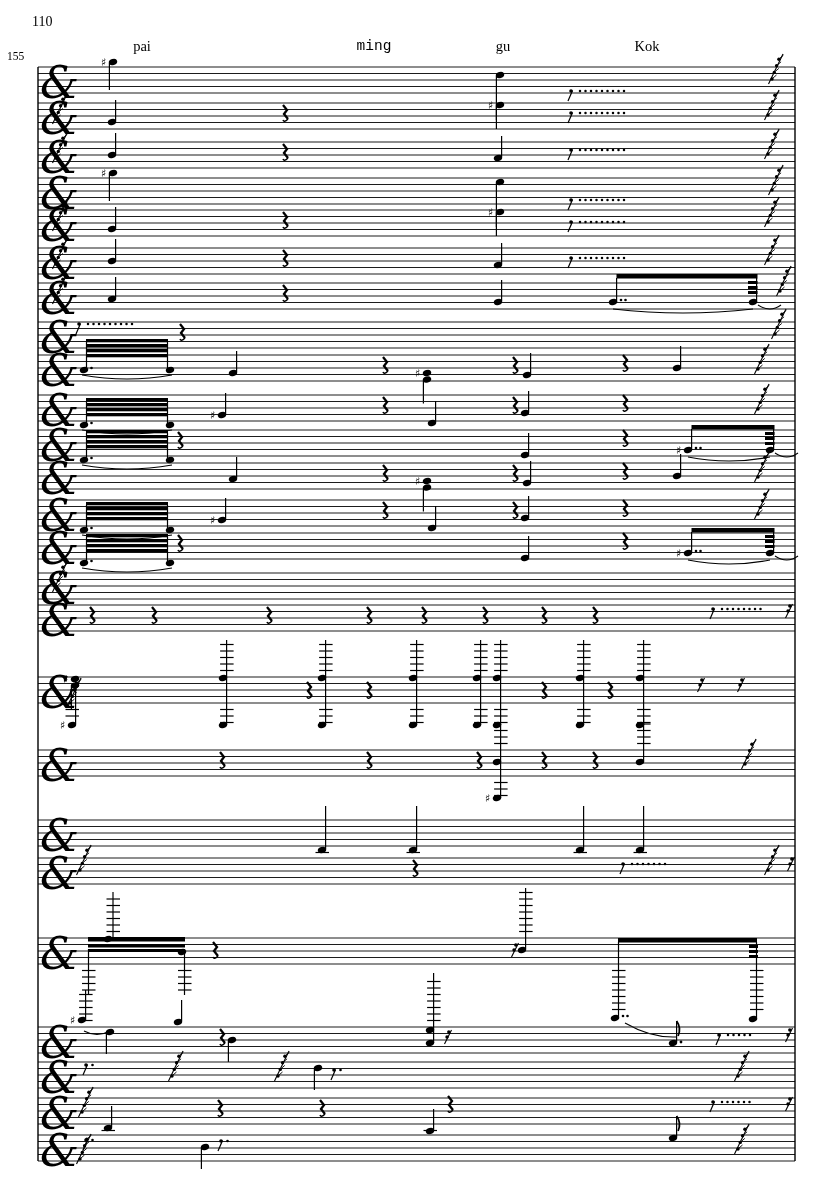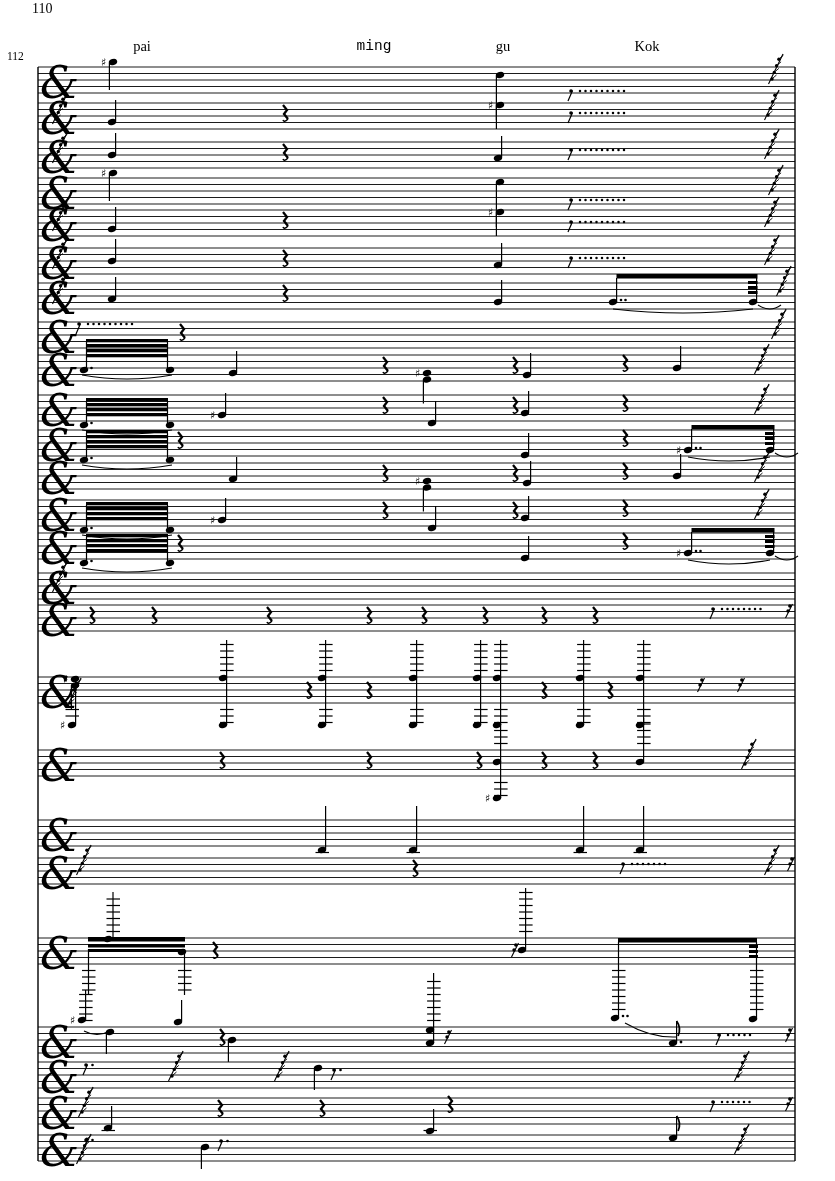--- a/index.html
+++ b/index.html
@@ -1,29 +1,29 @@
 <!DOCTYPE html>
 <html><head>
 <meta charset="utf-8">
 <style>
   html,body{margin:0;padding:0;background:#fff;}
   .page{position:relative;width:835px;height:1181px;background:#fff;overflow:hidden;
         font-family:"Liberation Serif","DejaVu Serif",serif;color:#000;}
-  .pagenum{position:absolute;left:32px;top:1px;font-size:14px;}
+  .pagenum{position:absolute;left:32px;top:14px;font-size:14px;}
   .measurenum{position:absolute;left:7px;top:50px;font-size:11.5px;}
   .lyric{position:absolute;transform:translateX(-50%);font-size:14.5px;top:38px;white-space:nowrap;margin-left:29px;}
   svg{position:absolute;left:0;top:0;}
   .clef{font-family:"DejaVu Serif","Liberation Serif",serif;font-style:italic;font-size:44px;fill:#000;}
 </style>
 </head>
 <body>
 
 <div class="page">
   <div class="pagenum">110</div>
-  <div class="measurenum">112</div>
+  <div class="measurenum">155</div>
   <div id="lyricsRow">
       <span class="lyric" style="left: 113px;">pai</span>
       <span class="lyric" style="left: 345px; font-family: Liberation Mono, monospace;">ming</span>
       <span class="lyric" style="left: 474px;">gu</span>
       <span class="lyric" style="left: 618px;">Kok</span>
     </div>
   <svg id="score" width="835" height="1181" viewBox="0 0 835 1181">
       <g>
         <line x1="38" y1="67" x2="795" y2="67" stroke="#1c1c1c" stroke-width="1.15"></line>
         <line x1="38" y1="73.5" x2="795" y2="73.5" stroke="#1c1c1c" stroke-width="1.15"></line>

